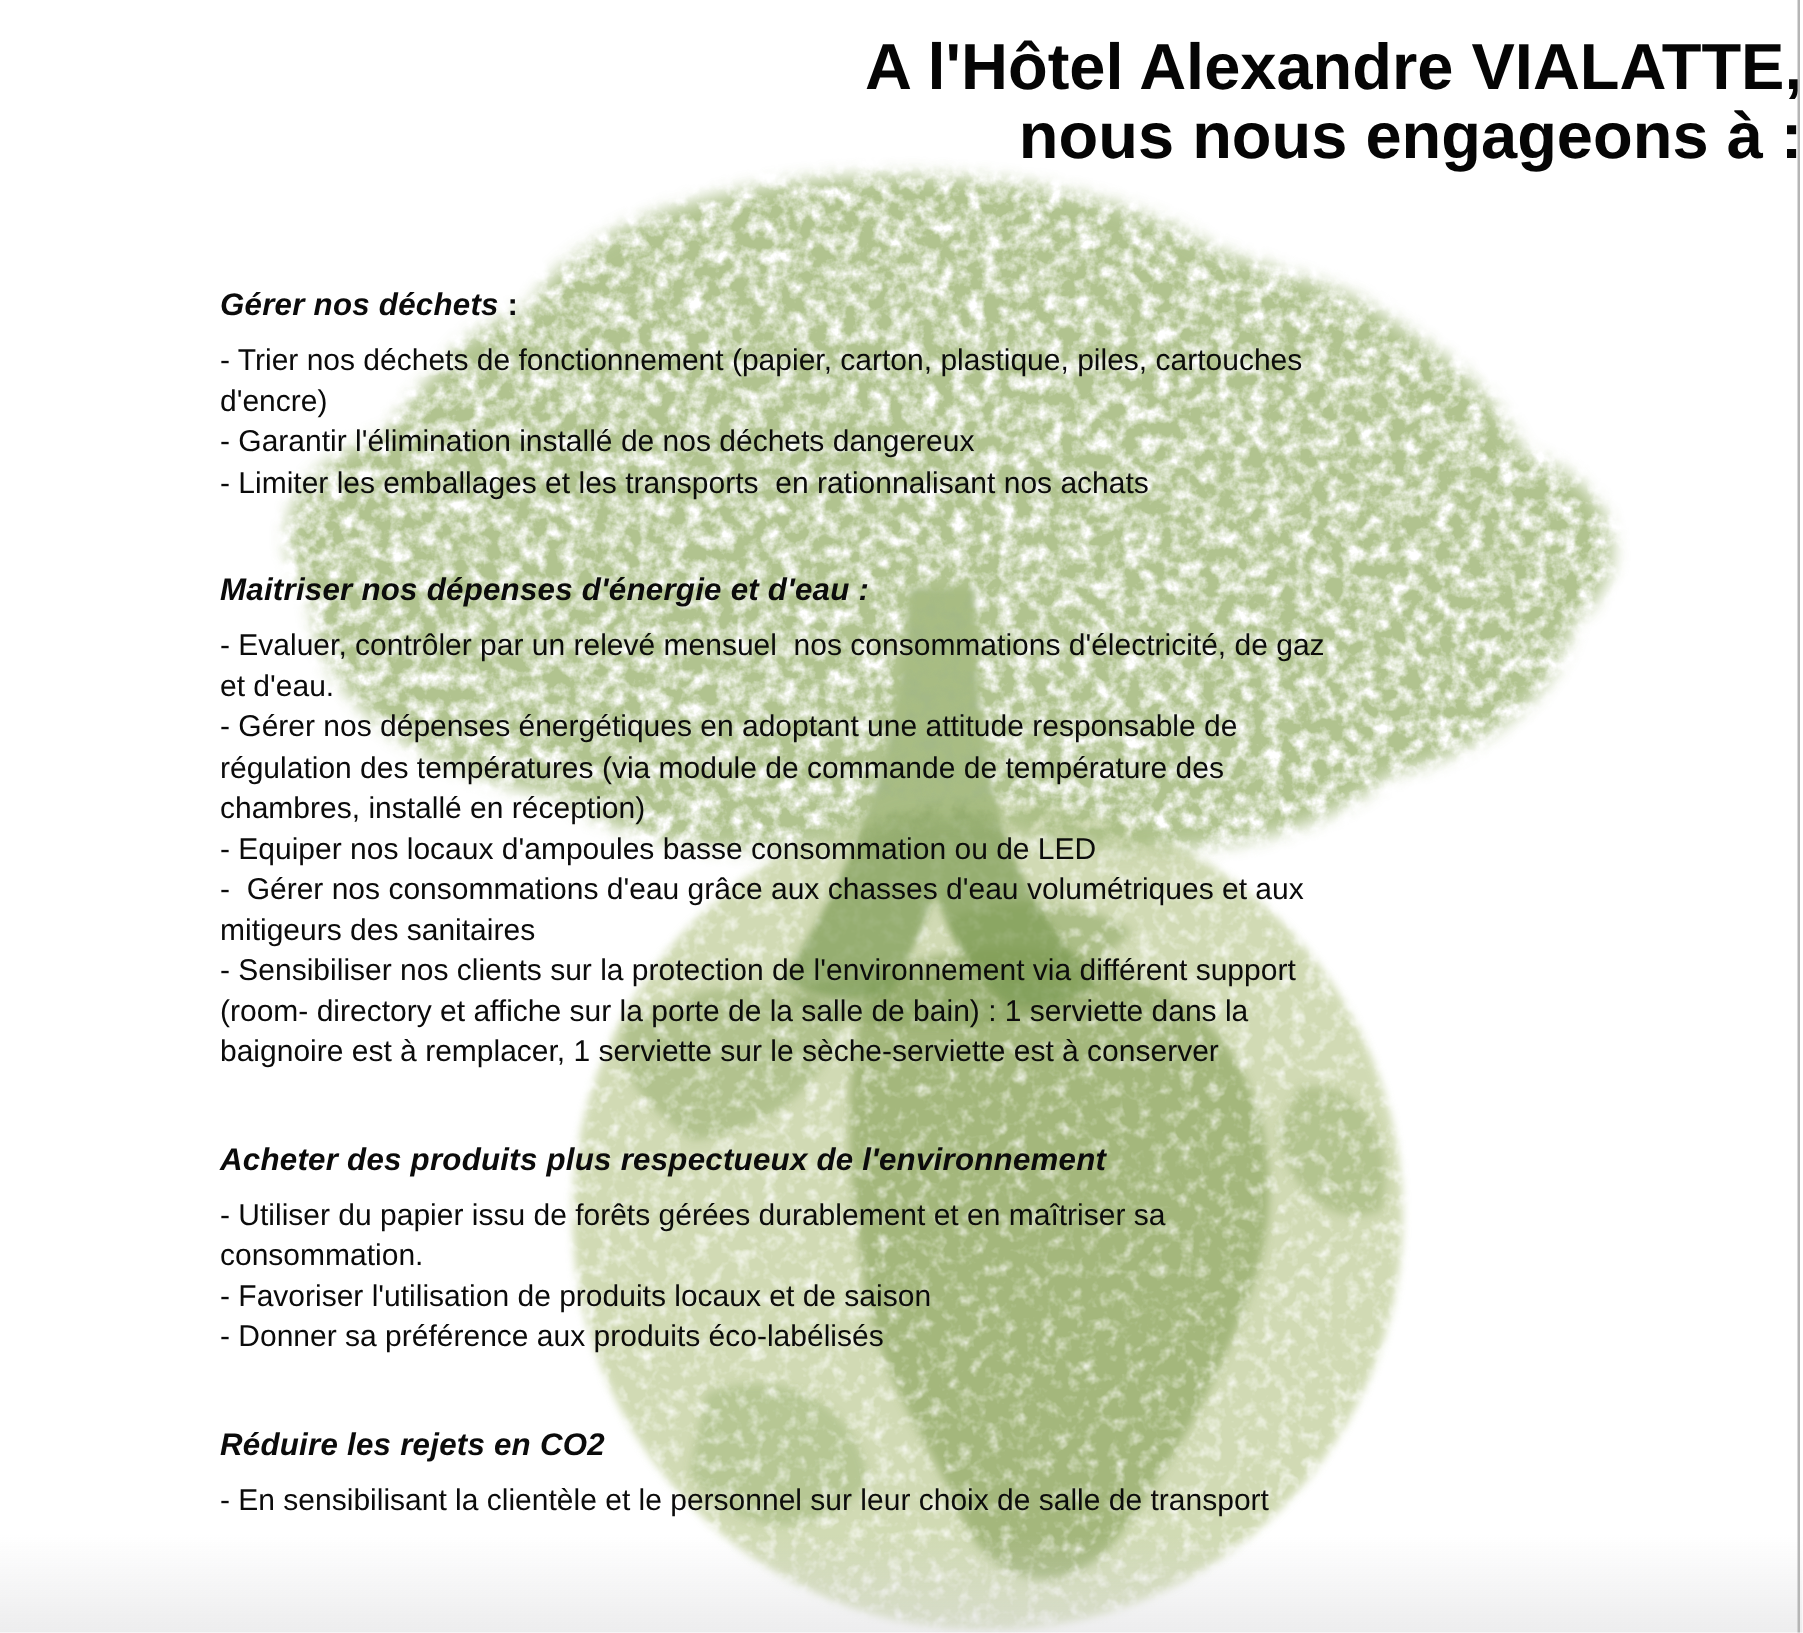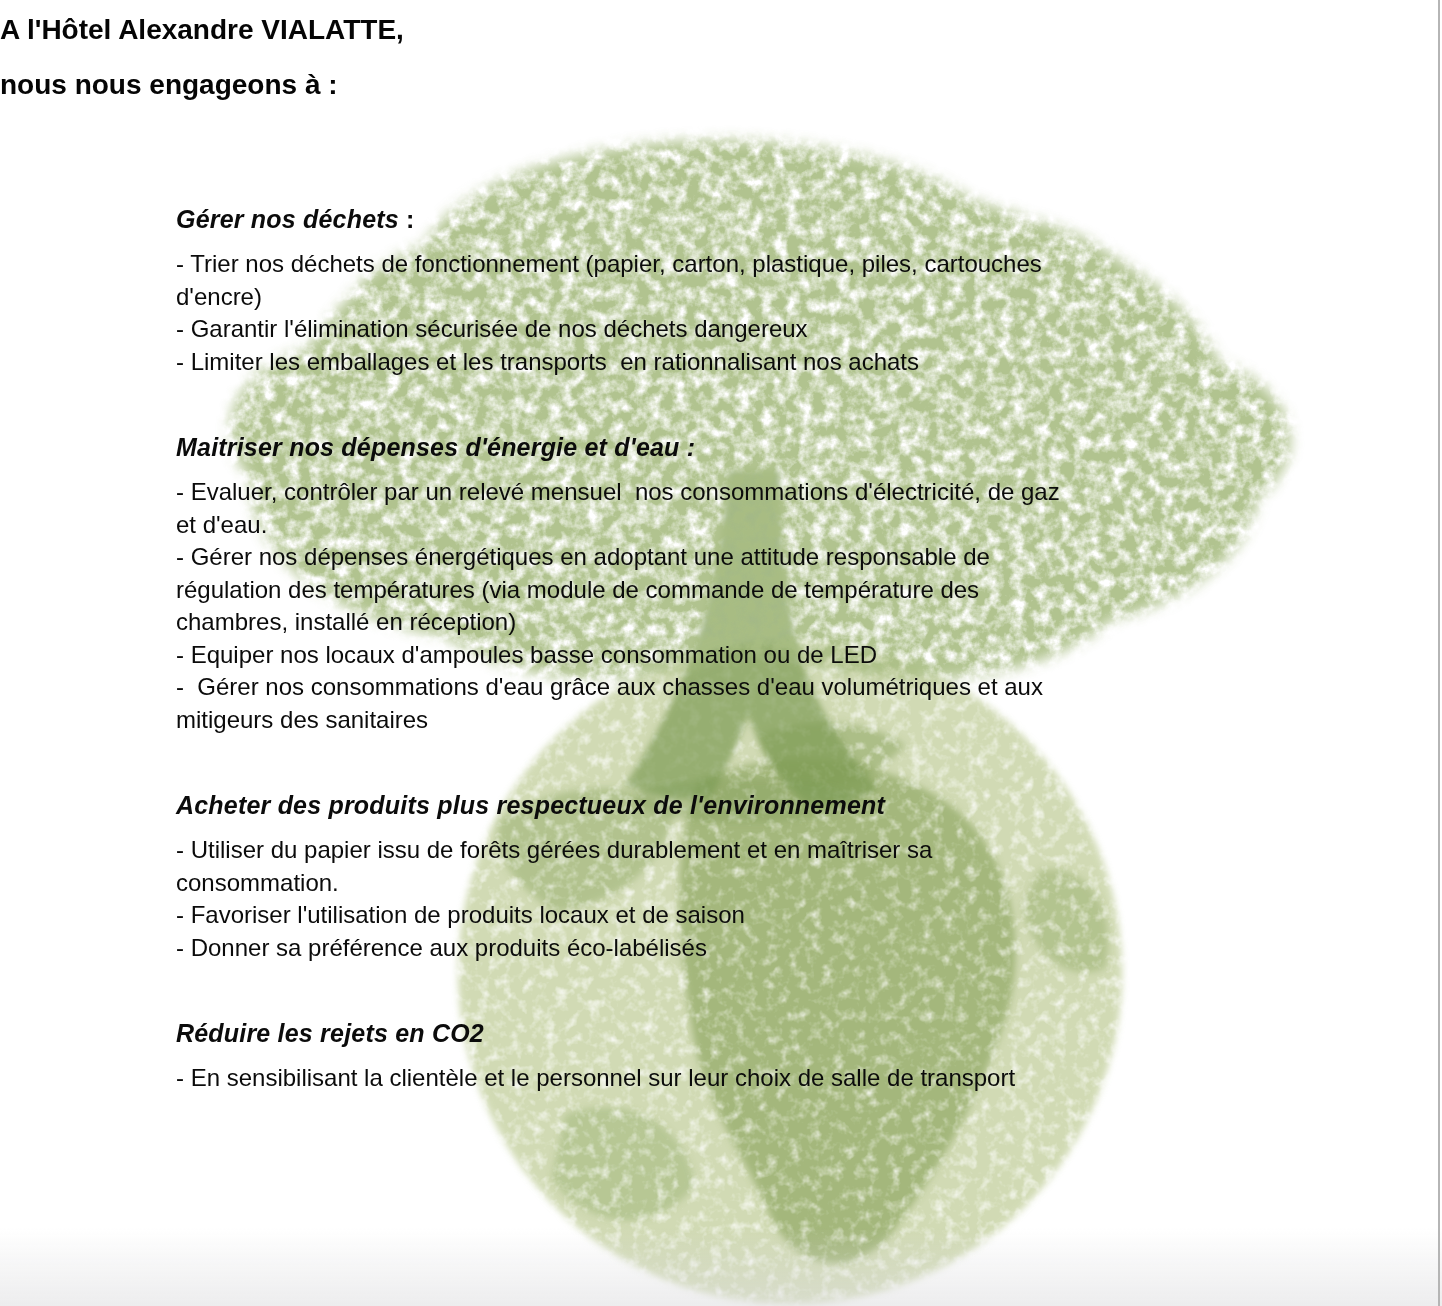--- a/index.html
+++ b/index.html
@@ -9,23 +9,23 @@
     position: relative; overflow: hidden;
     font-family: "Liberation Sans", "DejaVu Sans", sans-serif;
     color: #0b0b0b;
   }
   .watermark {
     position: absolute; left: 0; top: 0;
     width: 1442px; height: 1306px; z-index: 0;
   }
   .content { position: relative; z-index: 1; }
   .title {
-    padding-top: 2px;
-    text-align: left;
-    font-size: 28px;
+    padding-top: 27px;
+    text-align: right;
+    font-size: 52px;
     line-height: 55px;
     font-weight: 700;
     color: #050505;
   }
   .doc { padding-left: 176px; padding-right: 64px; }
   .section h2 {
     font-size: 25px;
     line-height: 30px;
     font-weight: 700;
     font-style: italic;
@@ -107,34 +107,37 @@
 
 <div class="content">
   <h1 class="title"><span>A l'Hôtel Alexandre VIALATTE,</span><br><span>nous nous engageons à :</span></h1>
 
   <main class="doc">
 
     <section class="section">
       <h2><em>Gérer nos déchets</em><span class="h-colon"> :</span></h2>
       <p class="item">- Trier nos déchets de fonctionnement (papier, carton, plastique, piles, cartouches
 d'encre)</p>
-      <p class="item">- Garantir l'élimination sécurisée de nos déchets dangereux</p>
+      <p class="item">- Garantir l'élimination installé de nos déchets dangereux</p>
       <p class="item">- Limiter les emballages et les transports  en rationnalisant nos achats</p>
     </section>
 
     <section class="section">
       <h2><em>Maitriser nos dépenses d'énergie et d'eau :</em><span class="h-colon"></span></h2>
       <p class="item">- Evaluer, contrôler par un relevé mensuel  nos consommations d'électricité, de gaz
 et d'eau.</p>
       <p class="item">- Gérer nos dépenses énergétiques en adoptant une attitude responsable de
 régulation des températures (via module de commande de température des
 chambres, installé en réception)</p>
       <p class="item">- Equiper nos locaux d'ampoules basse consommation ou de LED</p>
       <p class="item">-  Gérer nos consommations d'eau grâce aux chasses d'eau volumétriques et aux
 mitigeurs des sanitaires</p>
+      <p class="item">- Sensibiliser nos clients sur la protection de l'environnement via différent support
+(room- directory et affiche sur la porte de la salle de bain) : 1 serviette dans la
+baignoire est à remplacer, 1 serviette sur le sèche-serviette est à conserver</p>
     </section>
 
     <section class="section">
       <h2><em>Acheter des produits plus respectueux de l'environnement</em><span class="h-colon"></span></h2>
       <p class="item">- Utiliser du papier issu de forêts gérées durablement et en maîtriser sa
 consommation.</p>
       <p class="item">- Favoriser l'utilisation de produits locaux et de saison</p>
       <p class="item">- Donner sa préférence aux produits éco-labélisés</p>
     </section>
 

